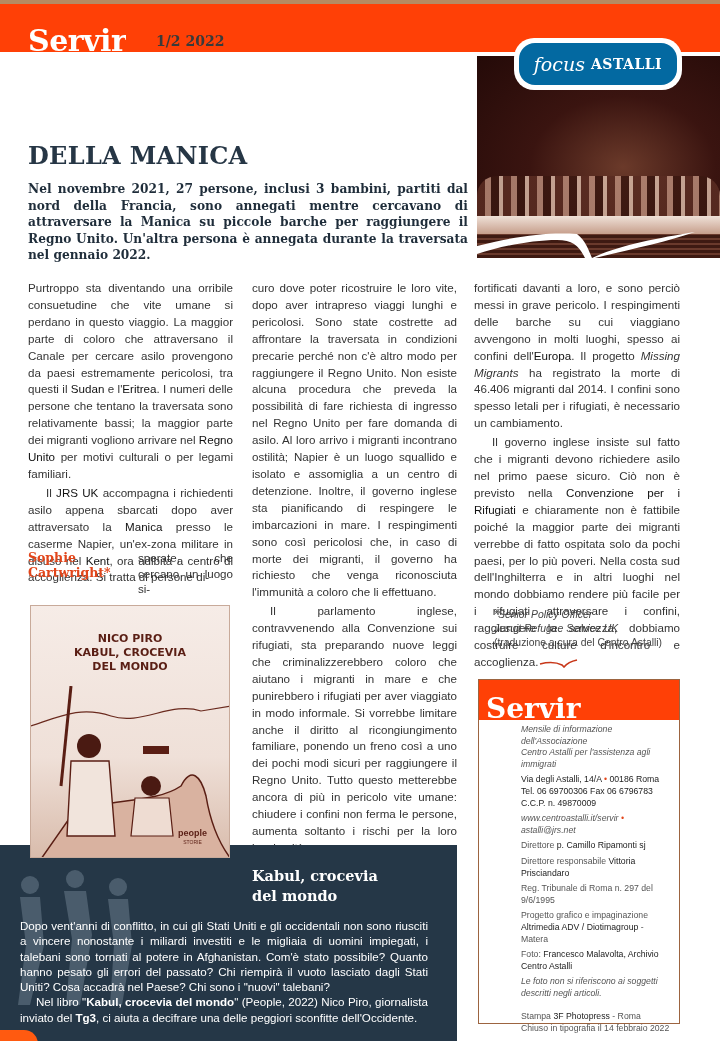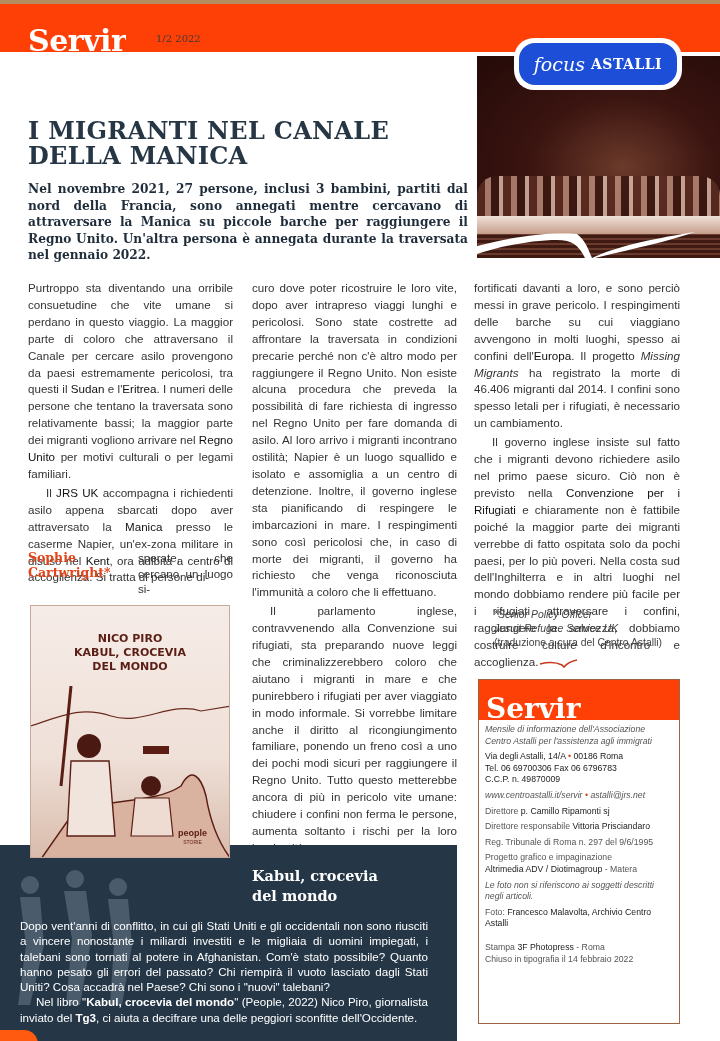--- a/index.html
+++ b/index.html
@@ -2,31 +2,31 @@
 <html><head>
 <meta charset="utf-8">
 <style>
   * { box-sizing: border-box; margin: 0; padding: 0; }
   html, body { width: 720px; height: 1041px; background: #ffffff; overflow: hidden; }
   body { position: relative; font-family: "Liberation Sans", sans-serif; color: #2a2a2a; }
 
   .top-strip { position: absolute; left: 0; top: 0; width: 720px; height: 4px; background: #b58b62; }
   .header-band { position: absolute; left: 0; top: 4px; width: 720px; height: 48px; background: #ff4006; }
   .masthead { position: absolute; left: 28px; top: 26px; font-family: "DejaVu Serif", serif; font-weight: 900; font-size: 30px; color: #ffffff; letter-spacing: -0.5px; line-height: 30px; height: 26px; overflow: hidden; }
-  .issue { position: absolute; left: 156px; top: 33px; font-family: "DejaVu Serif", serif; font-weight: normal; font-size: 10px; color: #3a3a3a; }
+  .issue { position: absolute; left: 156px; top: 33px; font-family: "DejaVu Serif", serif; font-weight: bold; font-size: 14px; color: #3a3a3a; }
 
   .photo { position: absolute; left: 477px; top: 56px; width: 243px; height: 202px; overflow: hidden;
     background: radial-gradient(ellipse at 60% 55%, #6b3a2a 0%, #3a1410 45%, #240a08 100%); }
   .photo .crowd { position: absolute; left: 0; top: 120px; width: 243px; height: 46px;
     background: repeating-linear-gradient(90deg, #5a2c22 0 8px, #b88a78 8px 14px, #3a1710 14px 22px, #d9b8a6 22px 26px); opacity: 0.85; border-radius: 20px 20px 6px 6px; }
   .photo .boat { position: absolute; left: 0; top: 160px; width: 243px; height: 18px; background: linear-gradient(180deg,#efe1d8,#c69e8b); }
   .photo .sea { position: absolute; left: 0; top: 178px; width: 243px; height: 24px; background: repeating-linear-gradient(0deg,#3e1a12 0 3px,#6a3a2c 3px 5px); }
   .photo .swoosh { position: absolute; left: 0; top: 168px; width: 243px; height: 34px; }
   .focus-badge { position: absolute; left: 514px; top: 38px; width: 168px; height: 52px; border-radius: 20px; background: #ffffff; padding: 5px; }
-  .focus-inner { width: 100%; height: 100%; border-radius: 16px; background: #1d4ed8; display: flex; align-items: center; justify-content: center; gap: 6px; }
+  .focus-inner { width: 100%; height: 100%; border-radius: 16px; background: #0369a1; display: flex; align-items: center; justify-content: center; gap: 6px; }
   .focus-script { font-family: "DejaVu Serif", serif; font-style: italic; color: #fff; font-size: 19px; }
   .focus-bold { font-family: "DejaVu Serif", serif; font-weight: 900; color: #fff; font-size: 14px; letter-spacing: 0.5px; }
 
   .headline { position: absolute; left: 28px; top: 118px; width: 440px; font-family: "DejaVu Serif", serif; font-weight: 900; font-size: 24px; line-height: 25px; color: #263645; letter-spacing: 0.3px; }
   .lead { position: absolute; left: 28px; top: 181px; width: 440px; font-family: "DejaVu Serif", serif; font-weight: bold; font-size: 12.2px; line-height: 16.5px; color: #1f2d3a; text-align: justify; }
 
   .col { position: absolute; font-size: 11.6px; line-height: 16.9px; color: #333; text-align: justify; }
   .col p { margin: 0; }
   .col p + p { text-indent: 18px; margin-top: 2px; }
   .col b { font-weight: normal; color: #111; }
@@ -49,21 +49,21 @@
   .cover-publisher { position: absolute; right: 22px; bottom: 10px; font-weight: bold; font-size: 9px; color: #5a1e14; text-align: center; line-height: 9px; }
   .cover-publisher small { display: block; font-size: 5px; font-weight: normal; }
   .book-title { position: absolute; left: 252px; top: 866px; font-family: "DejaVu Serif", serif; font-weight: 900; font-size: 14.5px; line-height: 20px; color: #ffffff; }
   .book-text { position: absolute; left: 20px; top: 918px; width: 408px; font-size: 11.6px; line-height: 15.3px; color: #ffffff; text-align: justify; }
   .book-text p + p { text-indent: 16px; }
   .orange-tab { position: absolute; left: 0; top: 1030px; width: 38px; height: 14px; background: #ff5a10; border-radius: 0 14px 0 0; }
 
   .colophon { position: absolute; left: 478px; top: 679px; width: 202px; height: 345px; border: 1px solid #9c6440; background: #fff; }
   .colo-head { height: 40px; background: #ff4006; position: relative; overflow: hidden; }
   .colo-title { position: absolute; left: 7px; top: 14px; font-family: "DejaVu Serif", serif; font-weight: 900; font-size: 28px; color: #fff; line-height: 30px; }
-  .colo-body { padding: 4px 6px; font-size: 8.7px; line-height: 11.6px; color: #555; }
+  .colo-body { padding: 4px 6px; font-size: 8.7px; line-height: 11.6px; color: #555; margin-left: 36px; }
   .colo-body .dark { color: #222; }
   .colo-body .it { font-style: italic; }
   .colo-body .gap { margin-top: 4px; }
   .colo-body .gap2 { margin-top: 12px; }
   .dot { color: #e2451a; }
 </style>
 </head>
 <body>
 
 <div class="top-strip"></div>
@@ -80,21 +80,21 @@
   </svg>
 </div>
 <div class="focus-badge">
   <div class="focus-inner">
     <span class="focus-script">focus</span>
     <span class="focus-bold">ASTALLI</span>
   </div>
 </div>
 
 <h1 class="headline">
-  <span>I MIGRANTI NEL CANALE</span><br>
+  <br>
   <span>DELLA MANICA</span>
 </h1>
 <p class="lead">Nel novembre 2021, 27 persone, inclusi 3 bambini, partiti dal nord della Francia, sono annegati mentre cercavano di attraversare la Manica su piccole barche per raggiungere il Regno Unito. Un'altra persona è annegata durante la traversata nel gennaio 2022.</p>
 
 <div class="col col1">
   <p><span>Purtroppo sta diventando una orribile consuetudine che vite umane si perdano in questo viaggio. La maggior parte di coloro che attraversano il Canale per cercare asilo provengono da paesi estremamente pericolosi, tra questi il </span><b>Sudan</b><span> e l'</span><b>Eritrea</b><span>. I numeri delle persone che tentano la traversata sono relativamente bassi; la maggior parte dei migranti vogliono arrivare nel </span><b>Regno Unito</b><span> per motivi culturali o per legami familiari.</span></p>
   <p><span>Il </span><b>JRS UK</b><span> accompagna i richiedenti asilo appena sbarcati dopo aver attraversato la </span><b>Manica</b><span> presso le caserme Napier, un'ex-zona militare in disuso nel </span><b>Kent</b><span>, ora adibita a centro di accoglienza. Si tratta di persone di-</span></p>
 </div>
 <div class="author">
   <span>Sophie</span><br><span>Cartwright*</span>
@@ -166,18 +166,18 @@
     <div class="it">Centro Astalli per l'assistenza agli immigrati</div>
     <div class="gap dark"><span>Via degli Astalli, 14/A</span> <span class="dot">•</span> <span>00186 Roma</span></div>
     <div class="dark">Tel. 06 69700306 Fax 06 6796783</div>
     <div class="dark">C.C.P. n. 49870009</div>
     <div class="gap it"><span>www.centroastalli.it/servir</span> <span class="dot">•</span> <span>astalli@jrs.net</span></div>
     <div class="gap"><span>Direttore</span> <span class="dark">p. Camillo Ripamonti sj</span></div>
     <div class="gap"><span>Direttore responsabile</span> <span class="dark">Vittoria Prisciandaro</span></div>
     <div class="gap">Reg. Tribunale di Roma n. 297 del 9/6/1995</div>
     <div class="gap">Progetto grafico e impaginazione</div>
     <div><span class="dark">Altrimedia ADV / Diotimagroup</span> <span>- Matera</span></div>
+    <div class="gap"><span>Foto:</span> <span class="dark">Francesco Malavolta, Archivio Centro Astalli</span></div>
     <div class="gap it">Le foto non si riferiscono ai soggetti descritti negli articoli.</div>
-    <div class="gap"><span>Foto:</span> <span class="dark">Francesco Malavolta, Archivio Centro Astalli</span></div>
     <div class="gap2"><span>Stampa</span> <span class="dark">3F Photopress</span> <span>- Roma</span></div>
     <div>Chiuso in tipografia il 14 febbraio 2022</div>
   </div>
 </div>
 
 </body></html>

